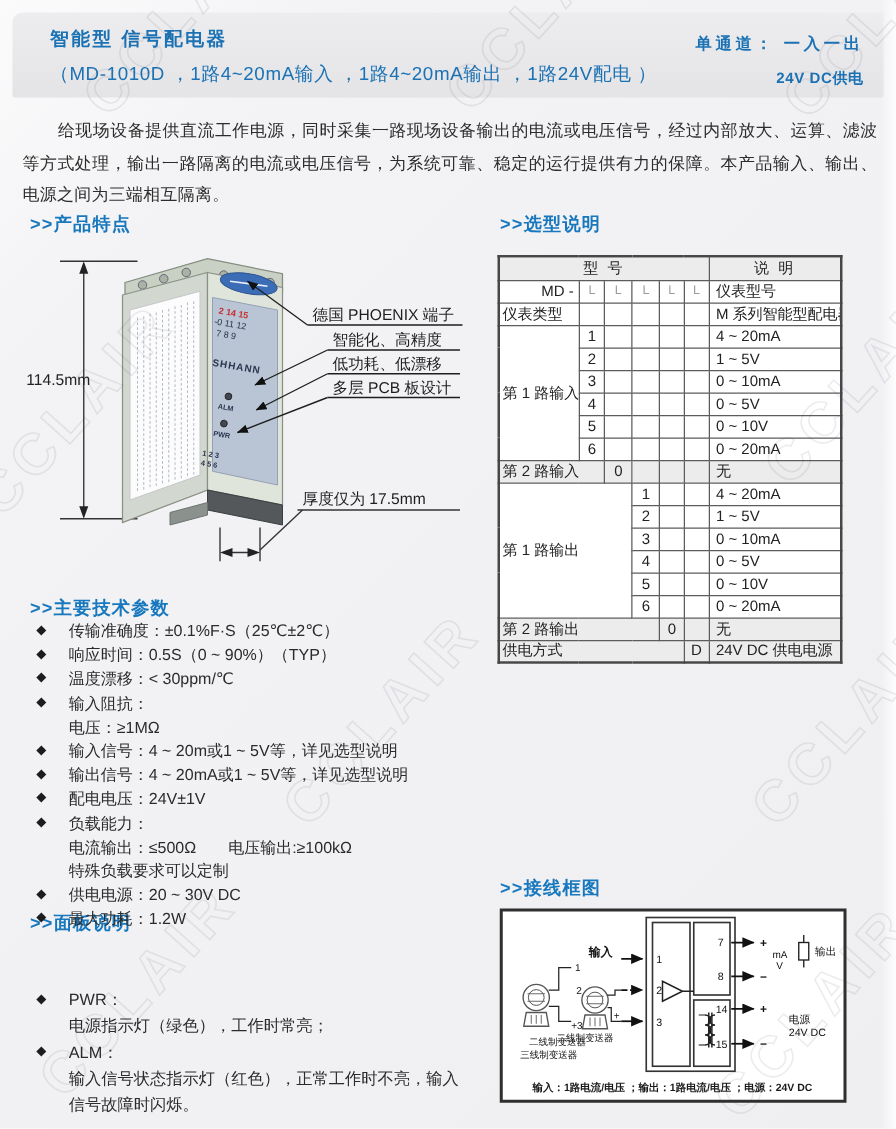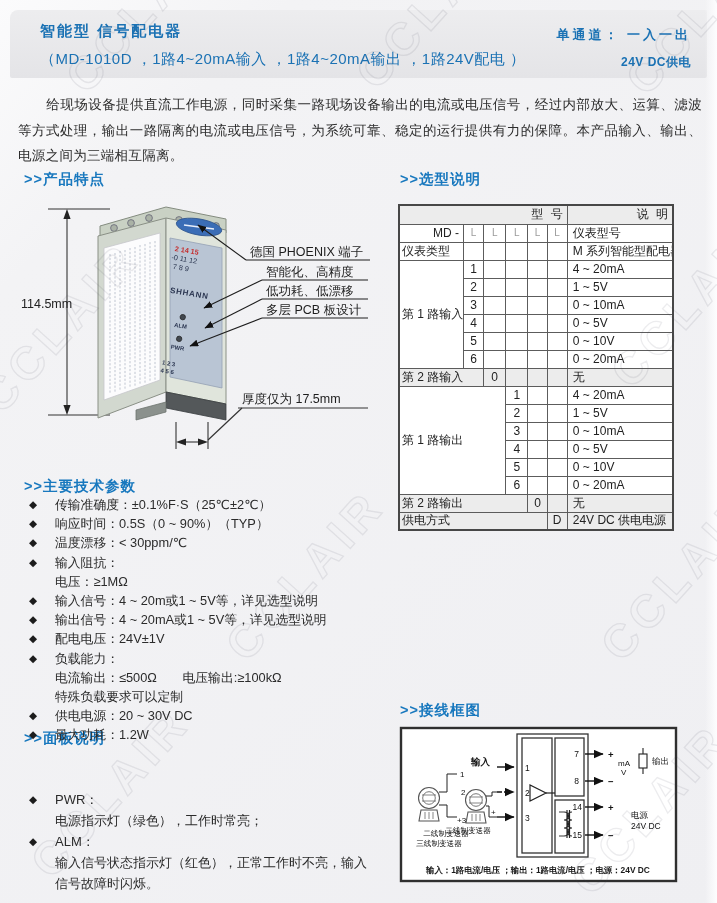--- a/index.html
+++ b/index.html
@@ -23,21 +23,21 @@
   
   .seltable{position:absolute;left:398px;top:204px;border-collapse:collapse;table-layout:fixed;
             width:276px;background:#fff;border:2px solid #474747;font-size:12px;color:#222;}
   .seltable td{border:1px solid #5c5c5c;height:18px;padding:0 2px;line-height:1.05;
                overflow:hidden;white-space:nowrap;}
   .seltable tr.g td{background:#ececec;}
   .seltable td.c{text-align:center;padding:0;}
   .seltable td.r{text-align:right;padding-right:4px;}
   .seltable td.d{padding-left:5px;}
   .seltable td.box{color:#9b9b9b;font-size:10px;text-align:center;padding:0;}
-  .seltable td.hd{text-align:right;font-weight:normal;letter-spacing:2px;height:19px;}
+  .seltable td.hd{text-align:center;font-weight:normal;letter-spacing:2px;height:19px;}
   
   .speclist{position:absolute;left:24px;top:495px;width:366px;}
   .spec-row{display:flex;height:19.2px;line-height:19.2px;font-size:12.8px;color:#2b2b2b;}
   .spec-row .dia{width:31px;flex:0 0 31px;font-size:10.5px;color:#1c1c1c;padding-left:5px;}
   .spec-row.cont{padding-left:31px;}
   .panellist{position:absolute;left:24px;top:789px;width:360px;}
   .panel-row{display:flex;line-height:21px;font-size:13px;color:#2b2b2b;}
   .panel-row .dia{width:31px;flex:0 0 31px;font-size:10.5px;color:#1c1c1c;padding-left:5px;}
   .panel-desc{padding-left:31px;width:352px;line-height:21px;font-size:13px;color:#2b2b2b;}
   

